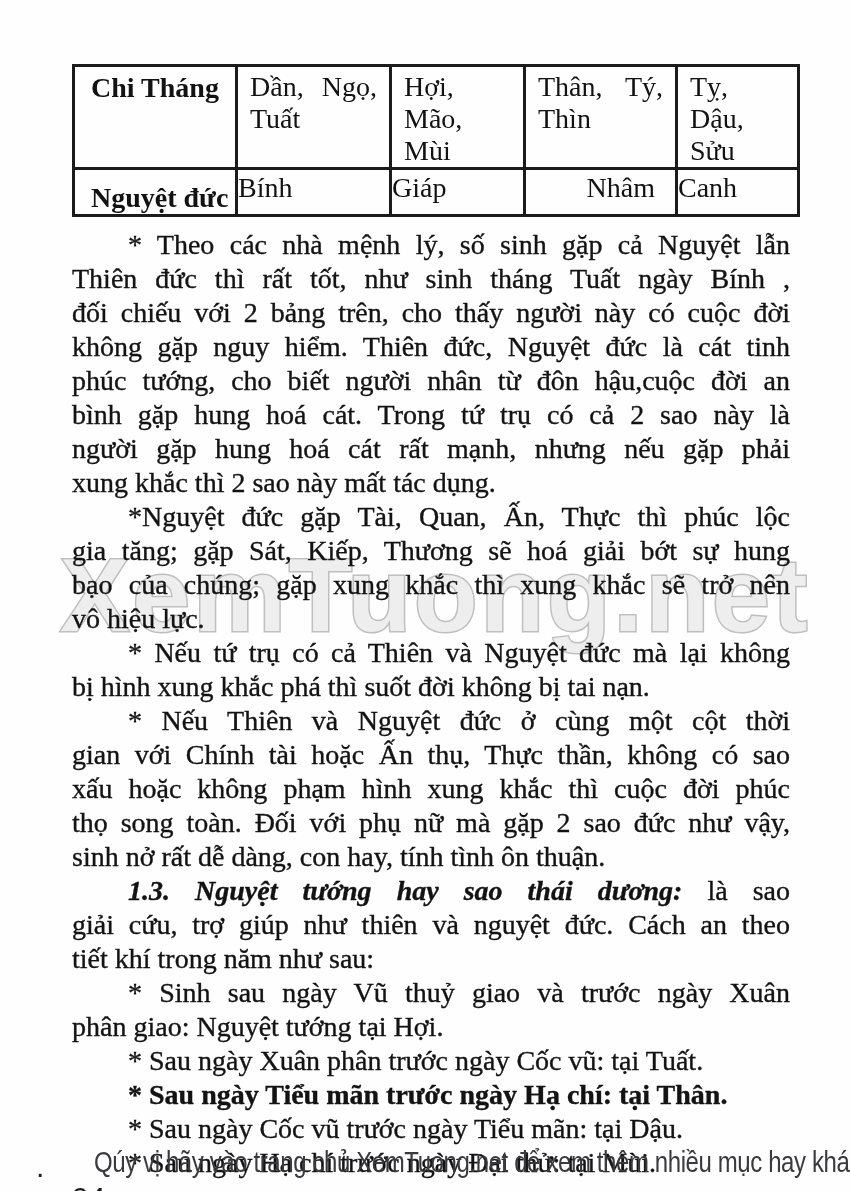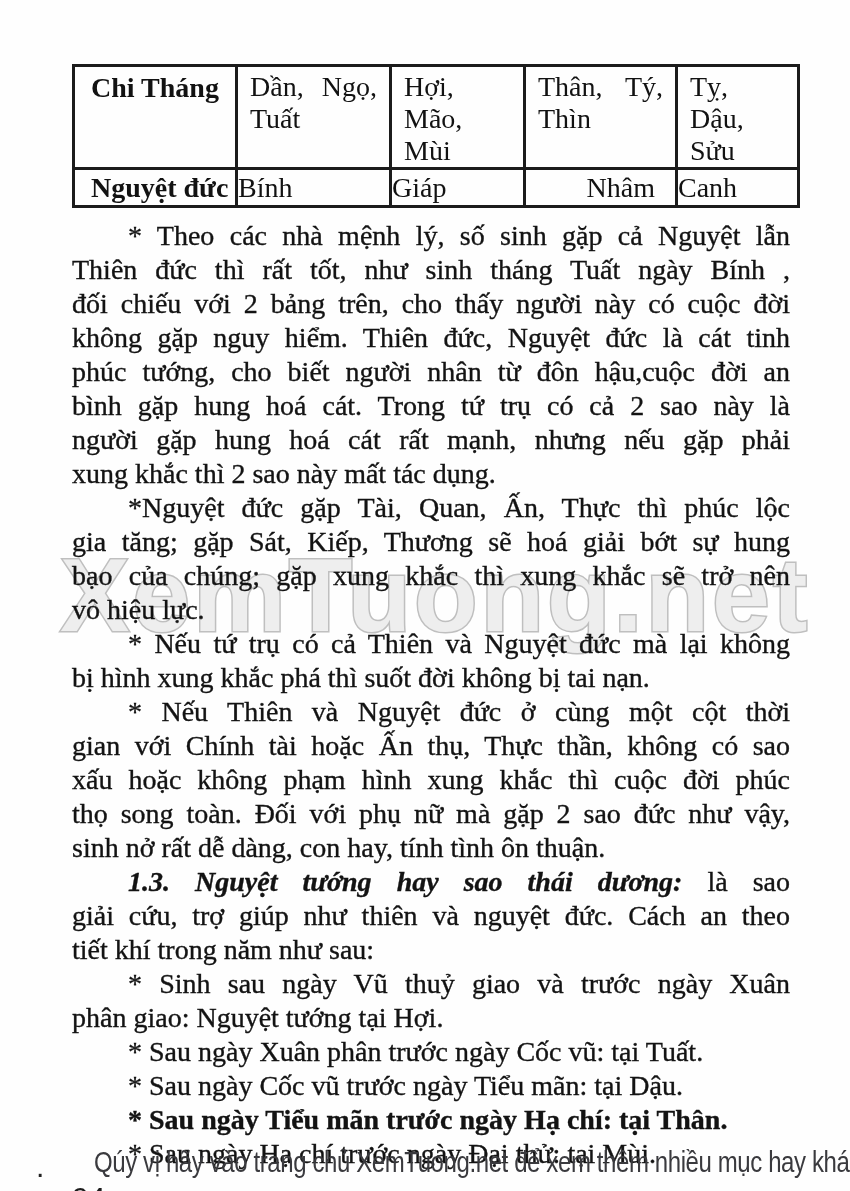--- a/index.html
+++ b/index.html
@@ -27,21 +27,21 @@
   }
   table.ztable td { border:3px solid #1b1b1b; vertical-align:top; overflow:hidden; }
   td.label-cell { font-weight:bold; padding:5px 4px 0 16px;margin-top:28px; }
   tr.r1 td { height:70px; }
   tr.r2 td { height:38px; }
   td.branch-cell { padding:4px 0 0 0; }
   .btop { text-align:justify; text-align-last:justify; padding:0 12px; }
   .bbot { text-align:left; padding:0 12px; }
   td.stem-cell { padding-top:2px; }
   td.stem-cell.alignr { text-align:right; padding-right:20px; }
-  tr.r2 td.label-cell { padding-top:2px; }
+  tr.r2 td.label-cell { padding-top:12px; }
   
   .bodytext {
     margin-top:11px; width:718px;
     font-size:28px; line-height:34px;
     -webkit-text-stroke:0.35px currentColor;
   }
   .ln { text-align:justify; text-align-last:justify; }
   .ln.last { text-align-last:left; }
   .ln.first { text-indent:56px; }
   .ln .h-lead { font-weight:bold; font-style:italic; }
@@ -157,24 +157,24 @@
       </div>
 
       <div class="para">
         <div class="ln first">* Sinh sau ngày Vũ thuỷ giao  và trước ngày Xuân</div>
         <div class="ln last">phân giao: Nguyệt tướng tại Hợi.</div>
       </div>
       <div class="para">
         <div class="ln first last">* Sau ngày Xuân phân trước ngày Cốc vũ: tại Tuất.</div>
       </div>
       <div class="para">
-        <div class="ln first last">* Sau ngày Cốc vũ trước ngày Tiểu  mãn: tại Dậu.</div>
+        <div class="ln first last heavy">* Sau ngày Tiểu mãn trước ngày Hạ chí: tại Thân.</div>
       </div>
       <div class="para">
-        <div class="ln first last heavy">* Sau ngày Tiểu mãn trước ngày Hạ chí: tại Thân.</div>
+        <div class="ln first last">* Sau ngày Cốc vũ trước ngày Tiểu  mãn: tại Dậu.</div>
       </div>
       <div class="para">
         <div class="ln first last">* Sau ngày Hạ chí trước ngày Đại thử: tại Mùi.</div>
       </div>
 
     </div>
   </div>
 
   <div class="footer">
     <span class="fdot">.</span>

